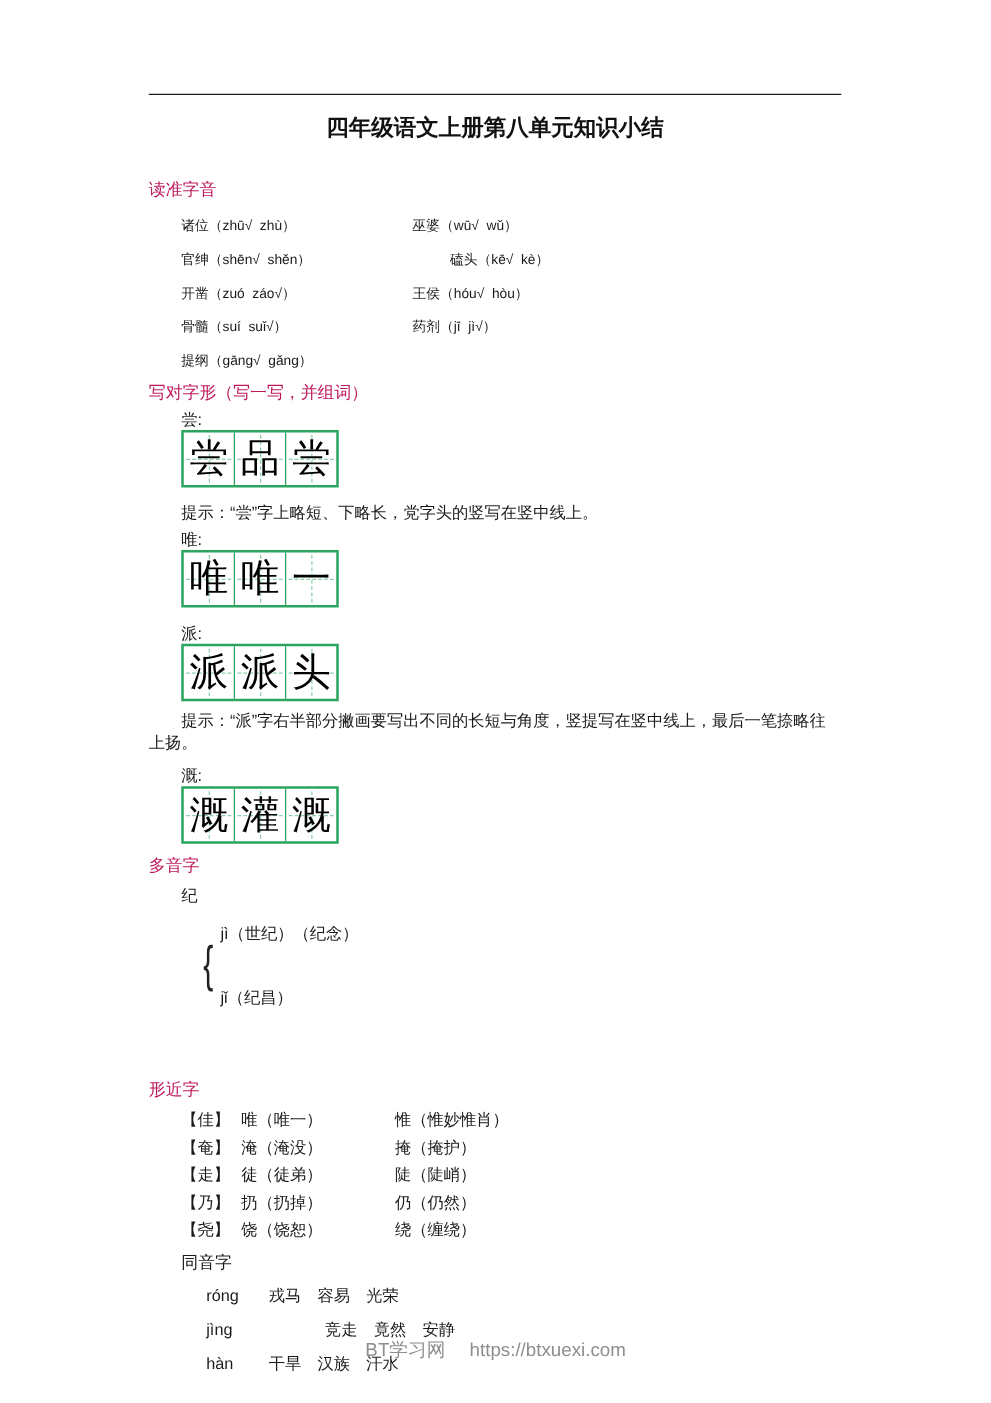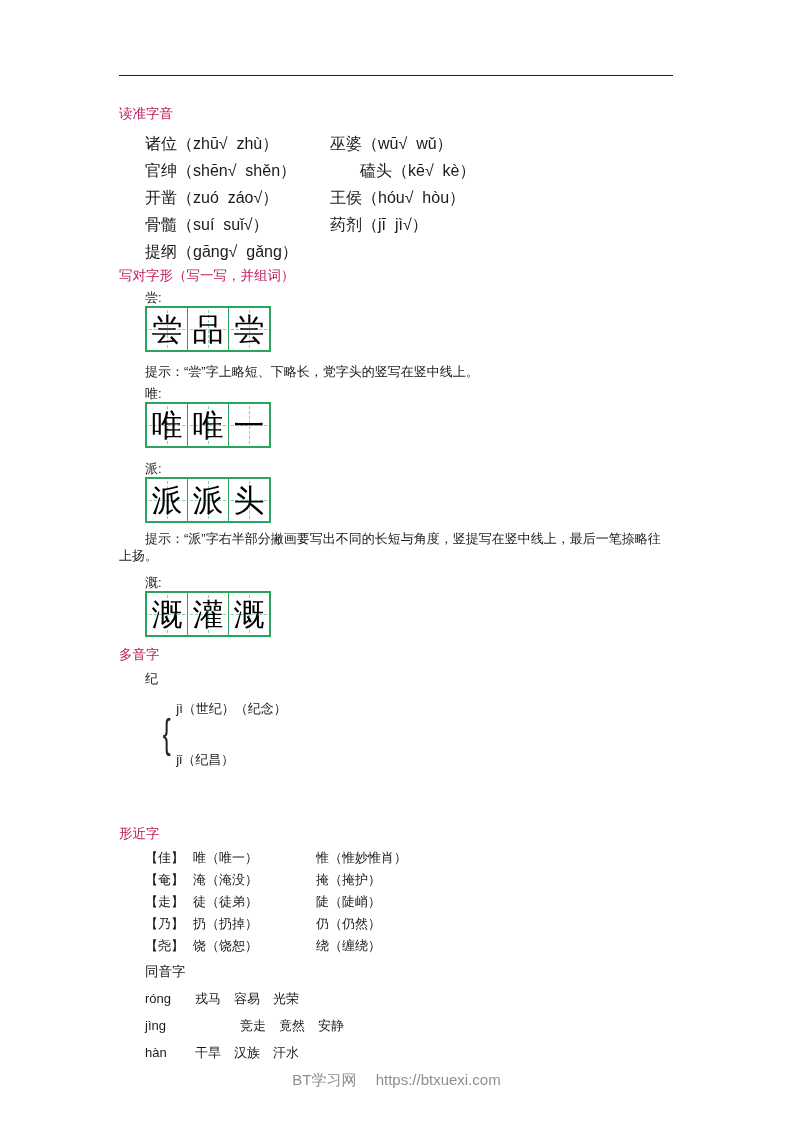--- a/index.html
+++ b/index.html
@@ -8,21 +8,21 @@
   .content{position:absolute;left:119px;top:75px;width:554px;}
   .toprule{border-top:1.5px solid #1f1f1f;height:0;}
   .title{margin-top:14px;text-align:center;font-size:18px;font-weight:bold;line-height:24px;color:#111;}
   .heading{font-size:13.5px;line-height:18px;color:#be185d;}
   .h1m{margin-top:29px;}
   .h2m{margin-top:2px;}
   .h3m{margin-top:9px;}
   .h4m{margin-top:25px;}
   .subheading{font-size:13.5px;line-height:18px;margin-left:26px;margin-top:6px;}
   .prows{margin-top:7px;}
-  .prow{display:flex;font-size:16px;line-height:27px;margin-left:26px;white-space:pre-wrap;}
+  .prow{display:flex;font-size:11px;line-height:27px;margin-left:26px;white-space:pre-wrap;}
   .prow .c1{width:185px;}
   .prow:nth-child(2) .c2{padding-left:30px;}
   .wlabel{font-size:13px;line-height:17px;margin-left:26px;}
   .m1{margin-top:4px;}
   .m2{margin-top:5px;}
   .m3{margin-top:12px;}
   .m4{margin-top:10px;}
   .grid{display:flex;margin-left:26px;width:max-content;border:2px solid #2aa45e;background:#fff;}
   .cell{position:relative;width:40px;height:42px;display:flex;align-items:center;justify-content:center;}
   .cell + .cell{border-left:1px solid #2aa45e;}
@@ -36,32 +36,33 @@
   .poly-char{font-size:13px;line-height:21px;align-self:flex-start;}
   .poly-brace{font-size:40px;font-weight:200;line-height:1;margin:0 3px 0 2px;transform:scaleX(0.6);color:#222;}
   .poly-readings{font-size:13px;white-space:pre-wrap;}
   .poly-readings div{line-height:21px;}
   .srows{margin-top:4px;}
   .srow{display:flex;font-size:13px;line-height:22px;margin-left:26px;}
   .srow .rad{width:48px;}
   .srow .w1{width:123px;}
   .hrows{margin-top:4px;}
   .hrow{display:flex;font-size:13px;line-height:27px;margin-left:26px;white-space:pre-wrap;}
-  .hrow .py{width:50px;}
+  .hrow .py{width:50px;margin-left:20px;}
   .hrow-indent .words{margin-left:45px;font-family:Liberation Serif, serif;}
   .footer{position:absolute;left:0;top:1071px;width:100%;text-align:center;font-size:15px;color:#8e8e8e;}
   .footer a{color:#8e8e8e;text-decoration:none;cursor:pointer;margin-left:15px;}
 </style>
 </head>
 <body>
 
 <div class="page">
   <div class="content">
 
     <div class="toprule"></div>
+    <div class="title">四年级语文上册第八单元知识小结</div>
 
     <div class="heading h1m">读准字音</div>
     <div class="prows">
       <div class="prow">
         <span class="c1">诸位（zhū√  zhù）</span>
         <span class="c2">巫婆（wū√  wǔ）</span>
       </div>
       <div class="prow">
         <span class="c1">官绅（shēn√  shěn）</span>
         <span class="c2">磕头（kē√  kè）</span>

